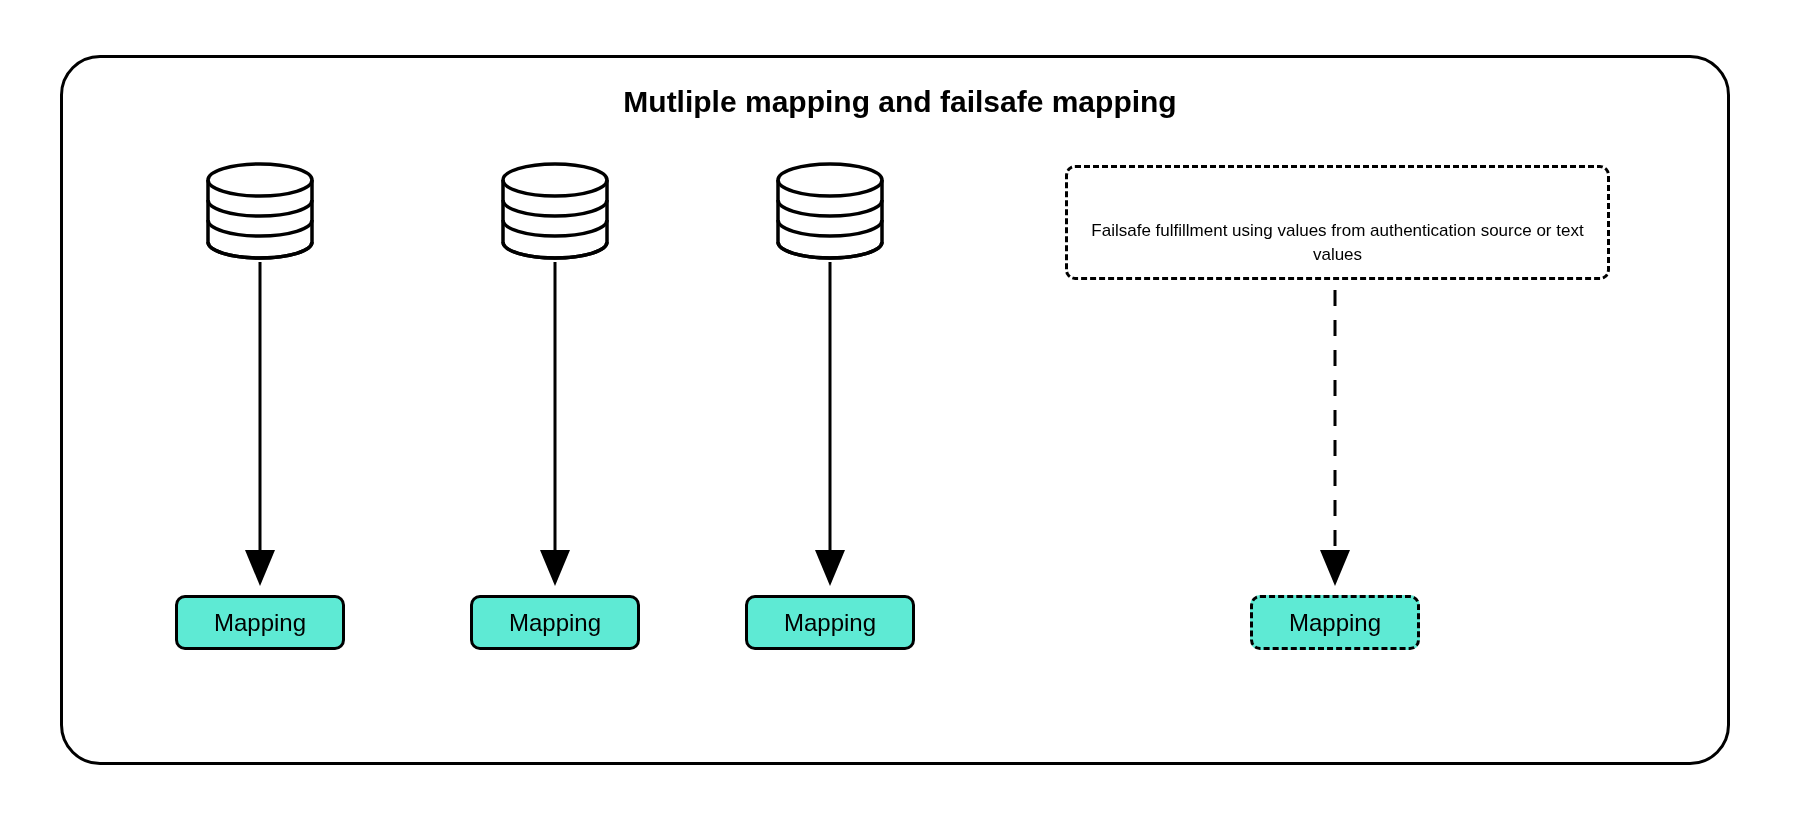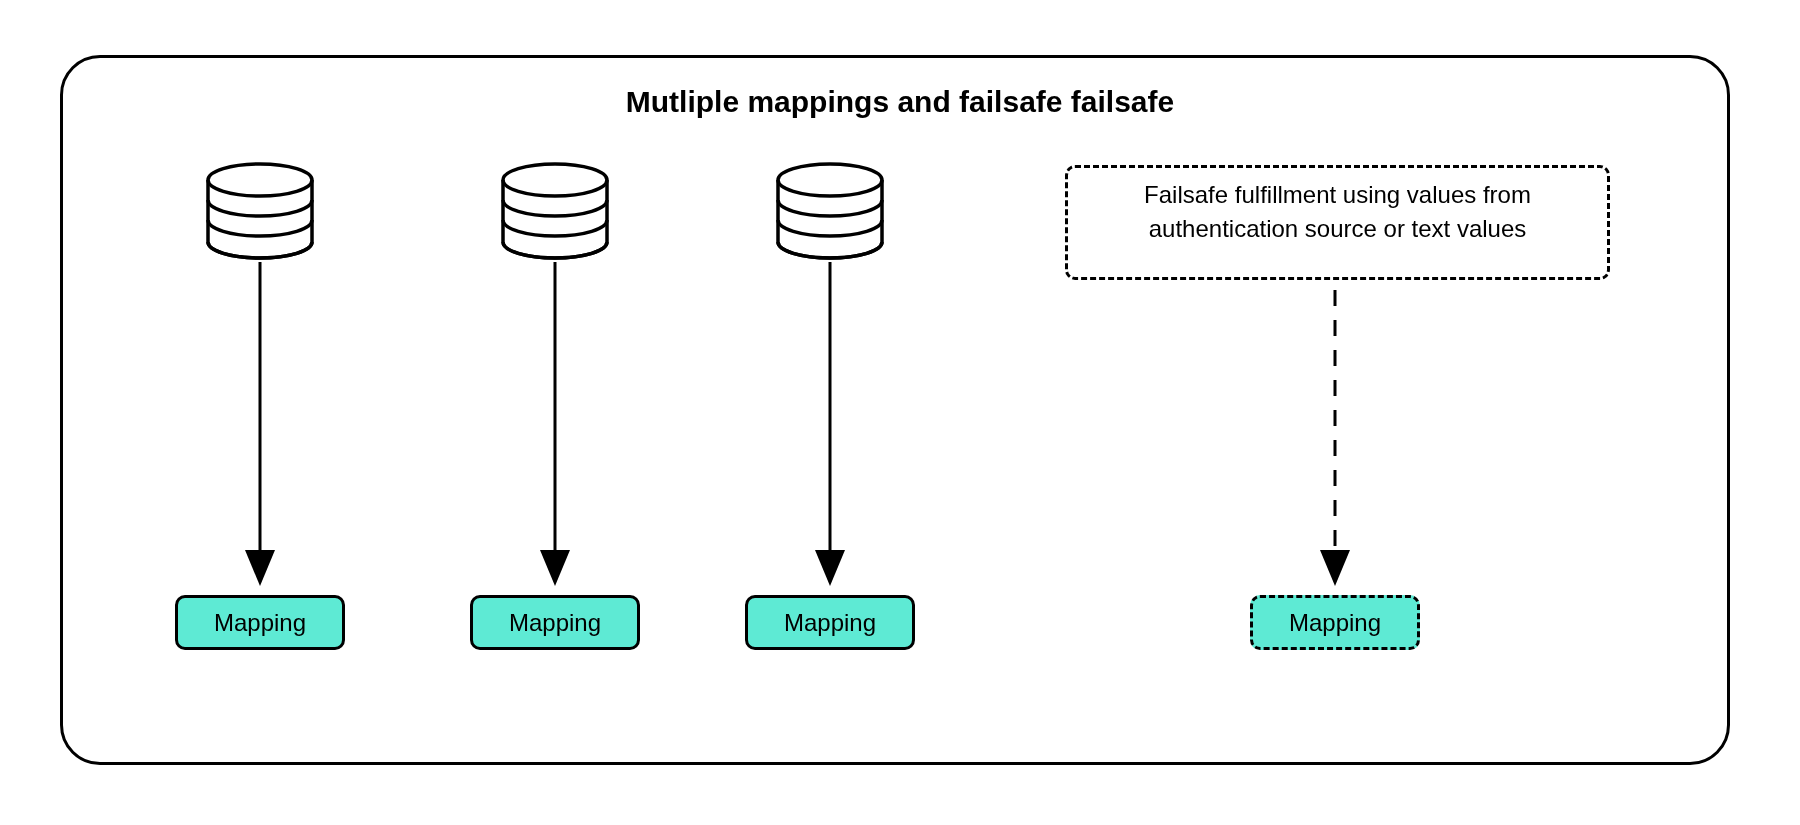--- a/index.html
+++ b/index.html
@@ -45,42 +45,42 @@
   .mapping-box.dashed {
     border-style: dashed;
     border-width: 3px;
   }
   .failsafe-box {
     position: absolute;
     border: 3px dashed #000;
     border-radius: 10px;
     background: #fff;
     display: flex;
-    align-items: flex-start;
+    align-items: flex-end;
     justify-content: center;
-    font-size: 24px;
+    font-size: 17px;
     text-align: center;
     padding: 10px 20px;
     line-height: 1.4;
   }
   svg.overlay {
     position: absolute;
     left: 0;
     top: 0;
     width: 1800px;
     height: 825px;
     pointer-events: none;
   }
 </style>
 </head>
 <body>
 
 <div class="outer-box"></div>
 
-<div class="title">Mutliple mappings and failsafe failsafe</div>
+<div class="title">Mutliple mapping and failsafe mapping</div>
 
 <svg class="overlay">
   <defs>
     <marker id="arrowhead" markerWidth="12" markerHeight="10" refX="10" refY="5" orient="auto">
       <polygon points="0 0, 12 5, 0 10" fill="#000"></polygon>
     </marker>
   </defs>
 
   <g transform="translate(260,180)" stroke="#000" stroke-width="3.5" fill="#fff">
     <ellipse cx="0" cy="0" rx="52" ry="16"></ellipse>

